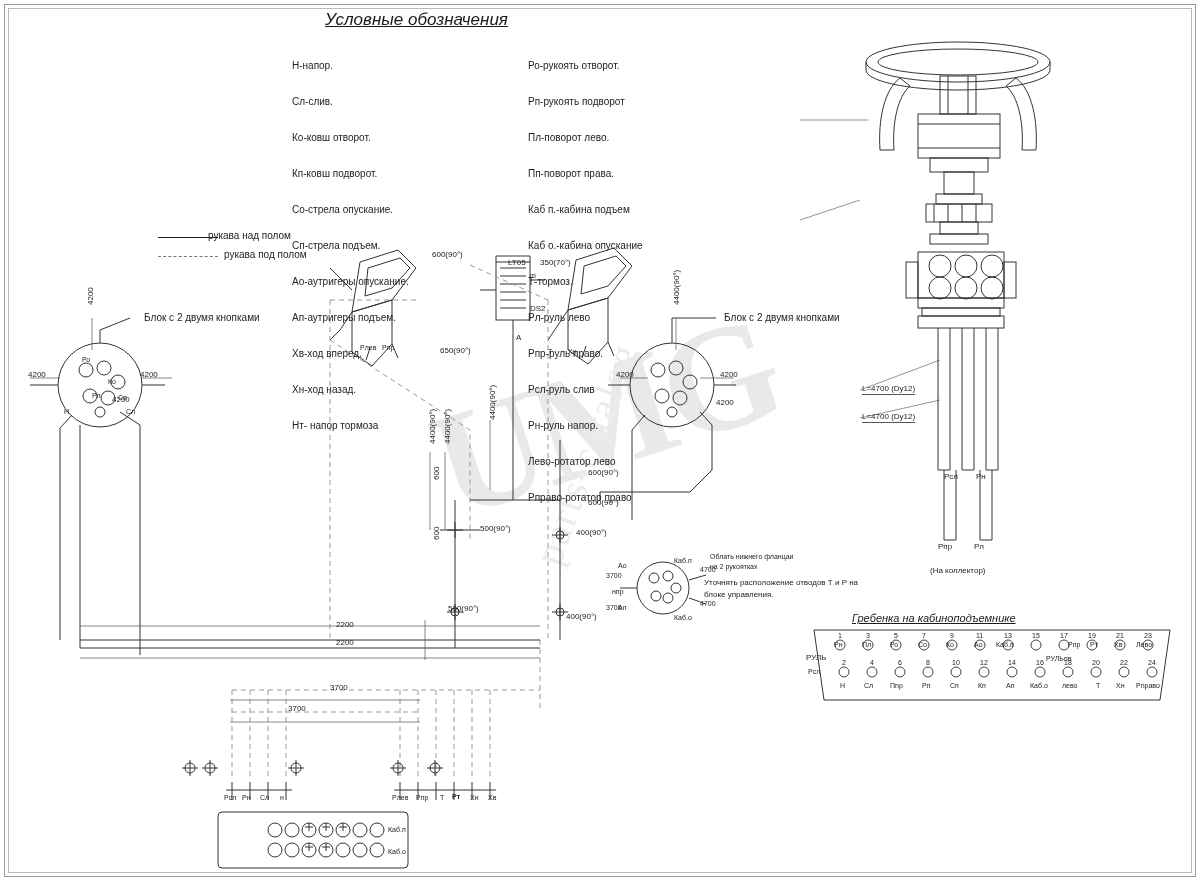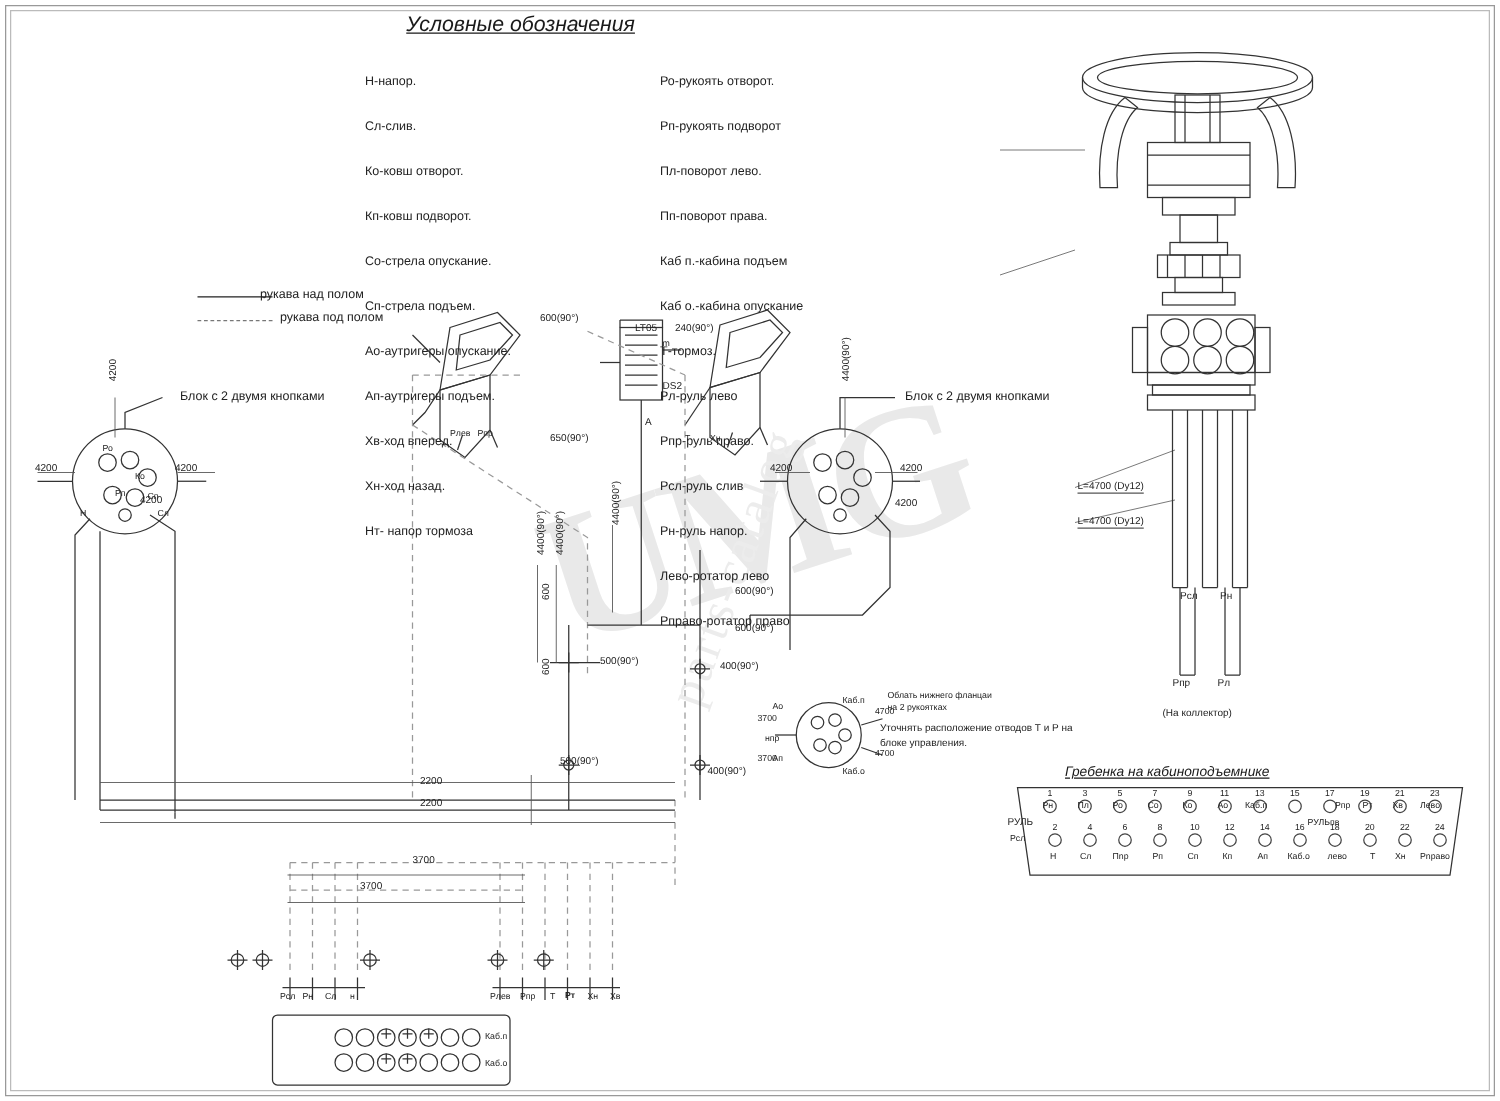--- a/index.html
+++ b/index.html
@@ -320,21 +320,21 @@
   <div class="abs txt" style="left:224px;top:249px;">рукава под полом</div>
 
   <div class="abs txt" style="left:144px;top:312px;">Блок с 2 двумя кнопками</div>
   <div class="abs txt" style="left:724px;top:312px;">Блок с 2 двумя кнопками</div>
   <div class="abs txt sm" style="left:508px;top:258px;">LT05</div>
   <div class="abs txt sm" style="left:530px;top:304px;text-align:right;">DS2</div>
   <div class="abs txt sm" style="left:516px;top:333px;">A</div>
   <div class="abs txt xs" style="left:530px;top:272px;">m</div>
 
   <div class="abs txt sm" style="left:432px;top:250px;">600(90°)</div>
-  <div class="abs txt sm" style="left:540px;top:258px;">240(90°)</div>
+  <div class="abs txt sm" style="left:540px;top:258px;">350(70°)</div>
   <div class="abs txt sm" style="left:440px;top:346px;">650(90°)</div>
 
   <div class="abs txt sm" style="left:28px;top:370px;">4200</div>
   <div class="abs txt sm" style="left:140px;top:370px;">4200</div>
   <div class="abs txt sm" style="left:112px;top:395px;">4200</div>
   <div class="abs txt sm" style="left:86px;top:305px;transform:rotate(-90deg);transform-origin:left top;">4200</div>
 
   <div class="abs txt sm" style="left:616px;top:370px;">4200</div>
   <div class="abs txt sm" style="left:720px;top:370px;">4200</div>
   <div class="abs txt sm" style="left:716px;top:398px;">4200</div>

